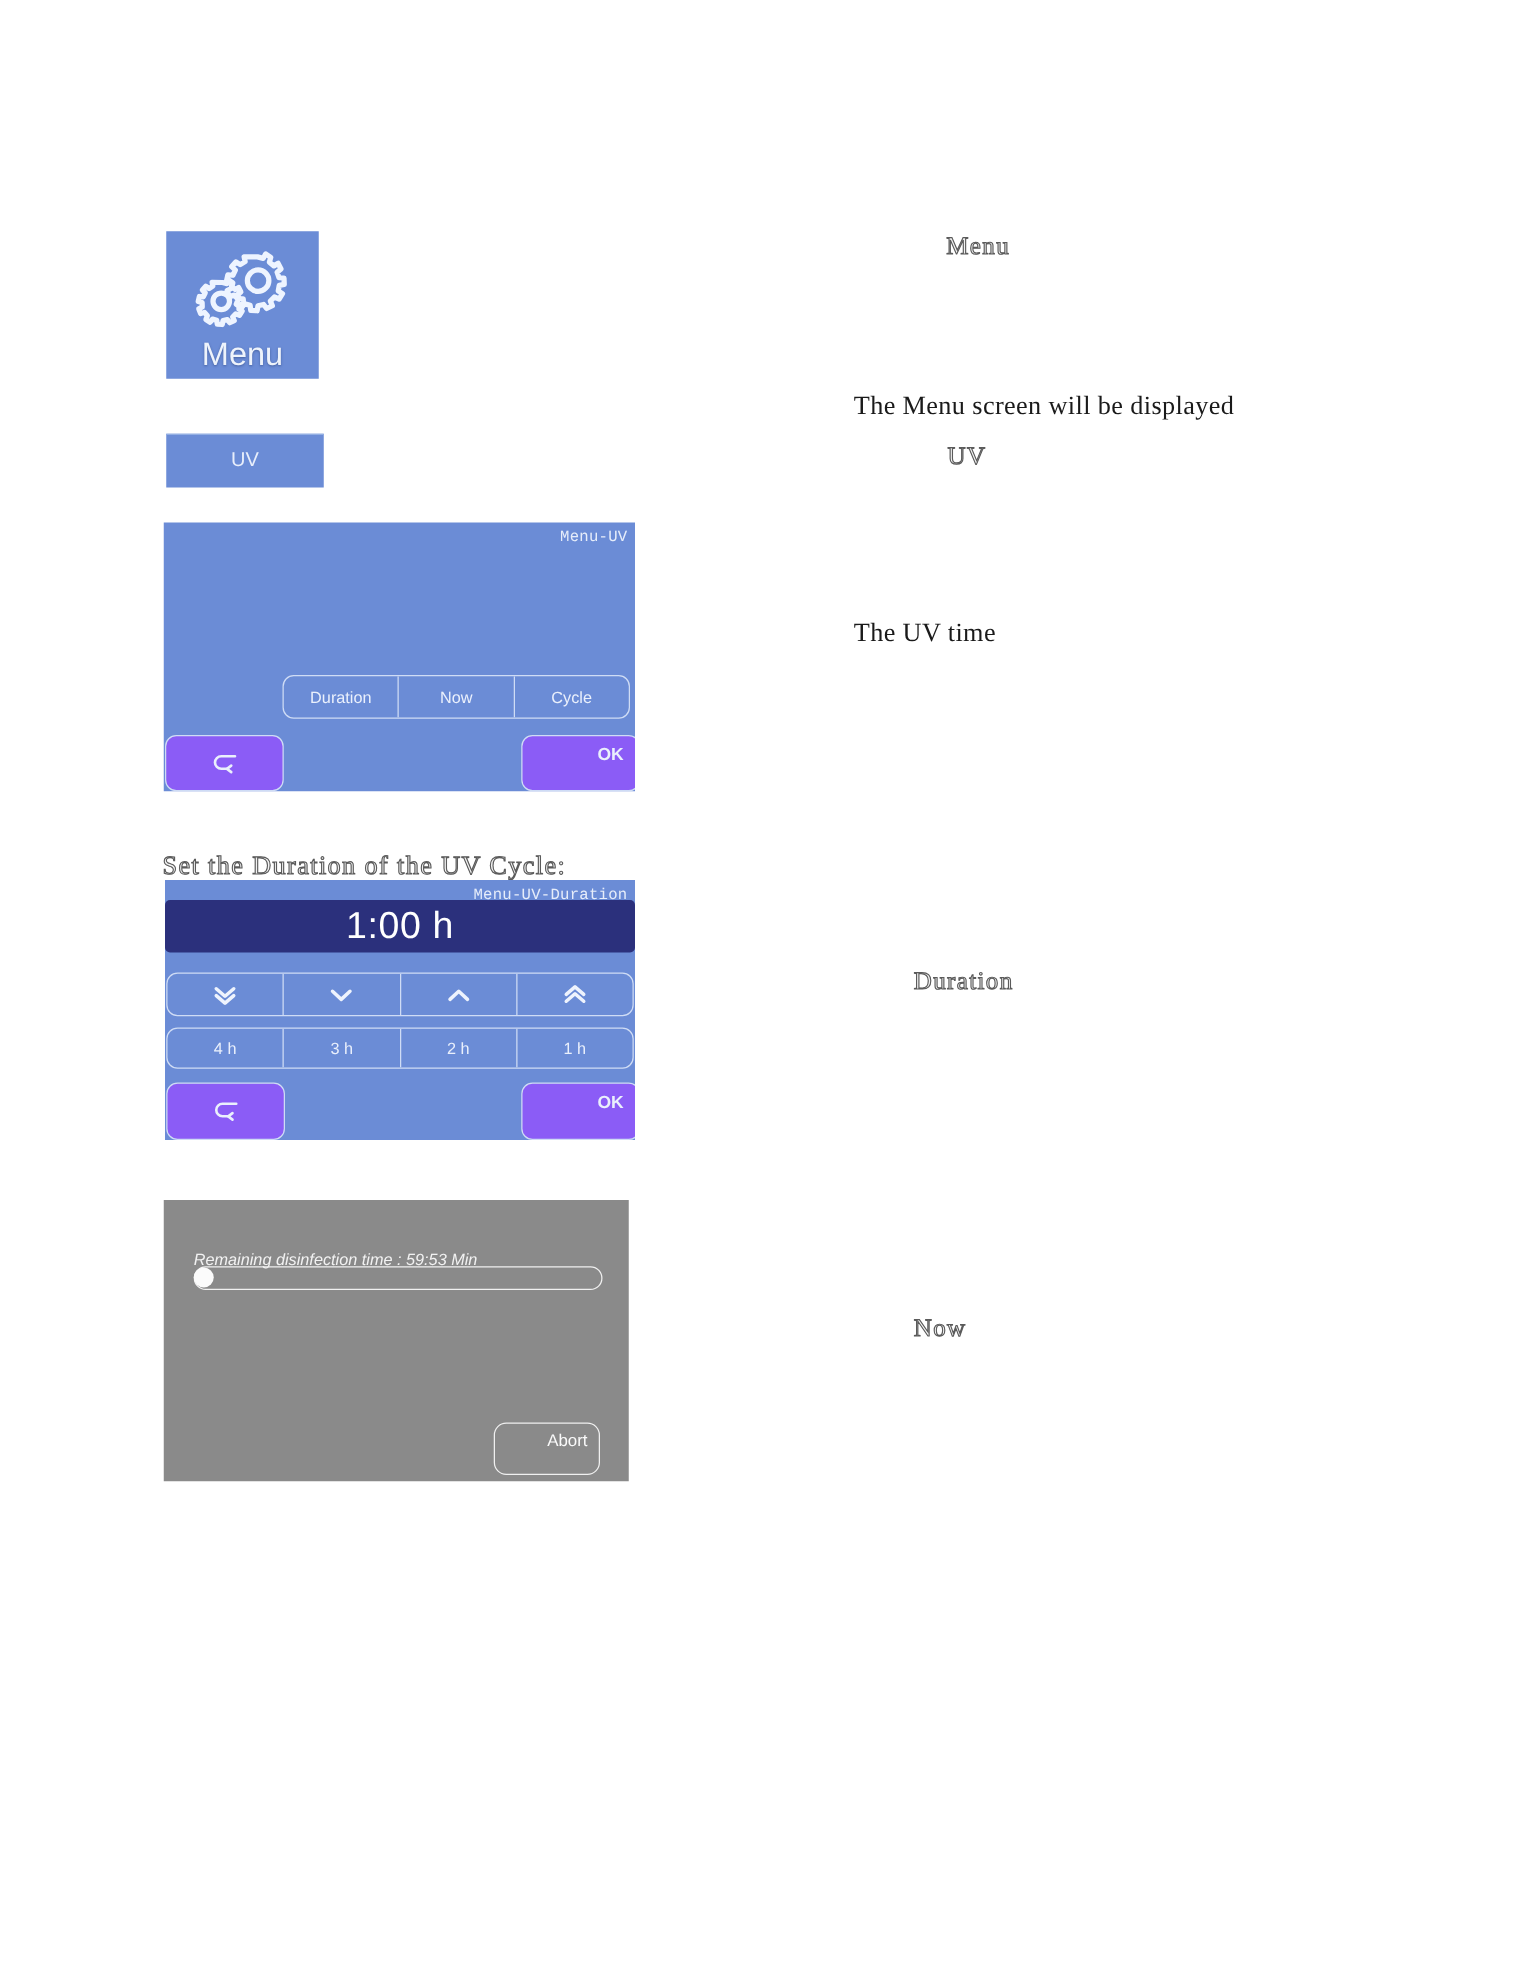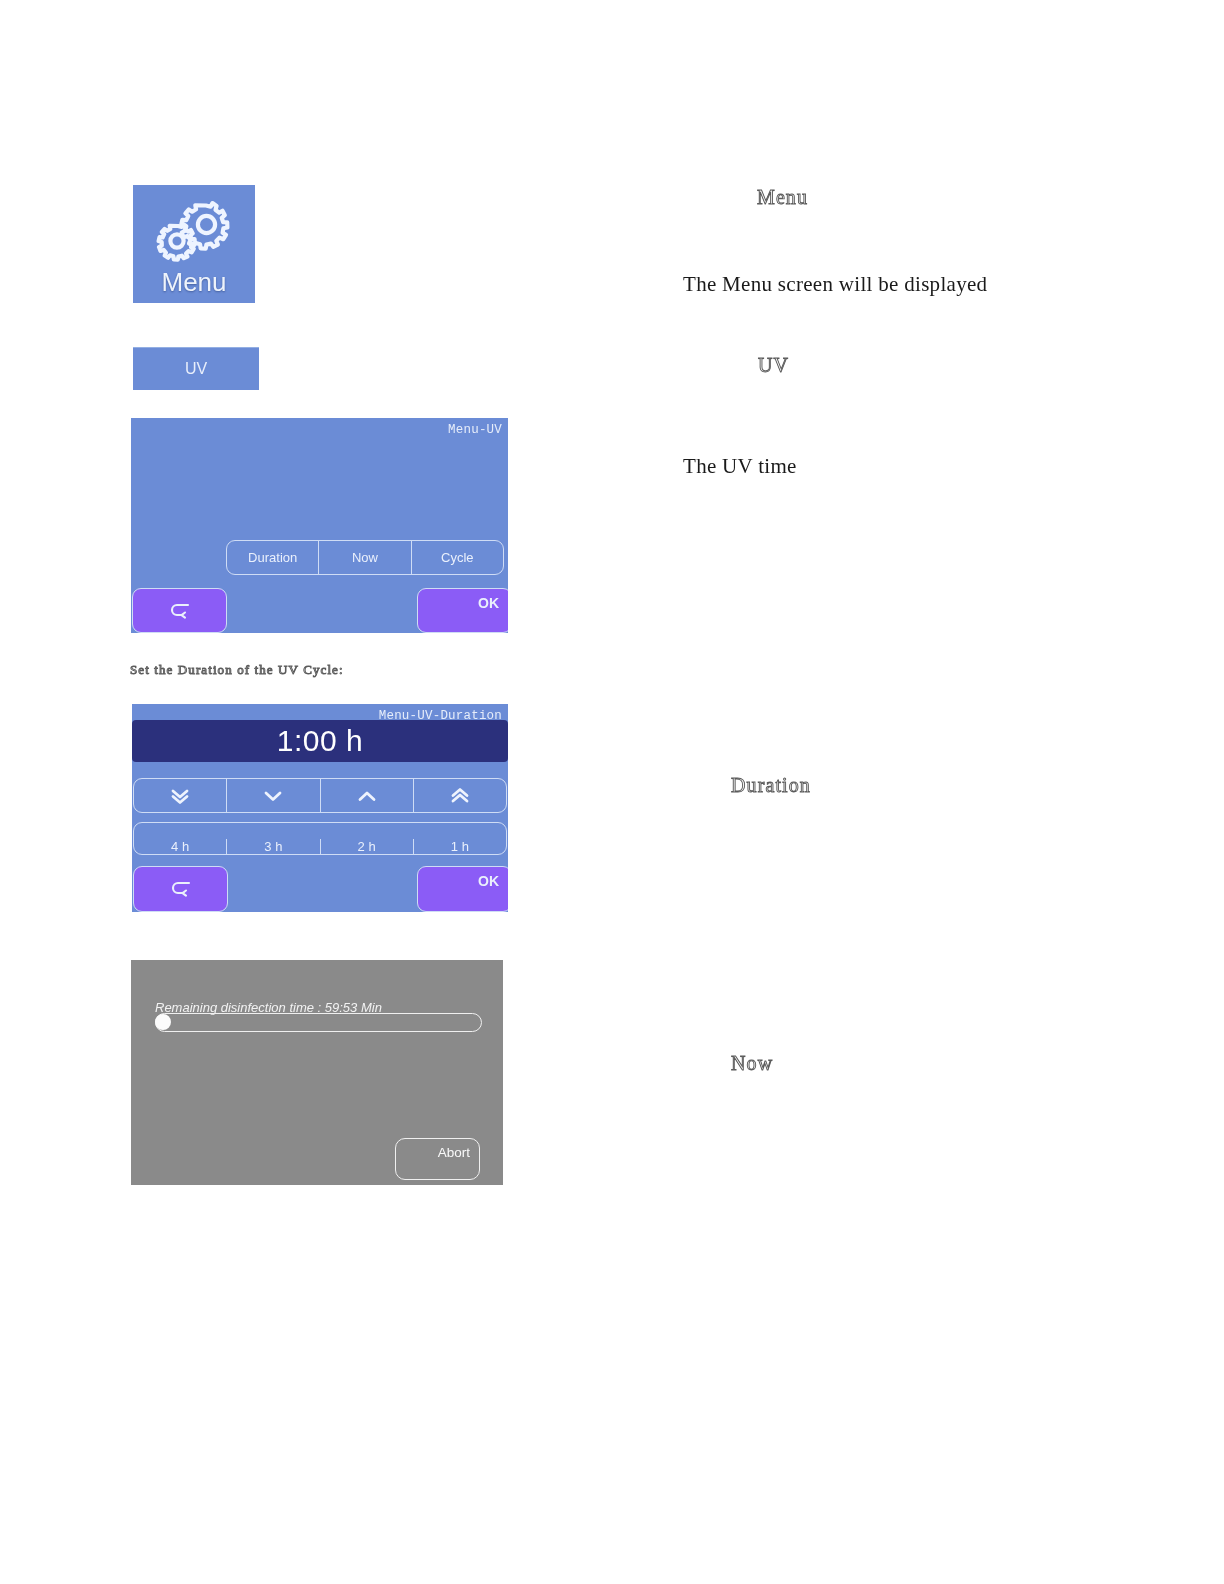--- a/index.html
+++ b/index.html
@@ -32,20 +32,21 @@
     text-shadow: 0 0 0.5px #6a6a6a;
     white-space: nowrap;
   }
   .solid-text {
     position: absolute;
     font-family: "Liberation Serif", serif;
     font-size: 21px;
     color: #1a1a1a;
     letter-spacing: 0.3px;
     white-space: nowrap;
+    margin-top: 40px;
   }
 
   
   .menu-tile {
     position: absolute;
     left: 133px;
     top: 185px;
     width: 122px;
     height: 118px;
     background: #6b8cd6;
@@ -245,21 +246,21 @@
           <path d="M17 10.5 l-3.4 2.6 3.4 2.6" fill="none" stroke="#eaf0fc" stroke-width="2.1" stroke-linecap="round" stroke-linejoin="round"></path>
         </svg>
       </span>
     </div>
 
     <div class="btn btn-ok" style="left:286px; top:170px; width:95px; height:45px;">
       <span>OK</span>
     </div>
   </div>
 
-  <div class="outline-text" style="left:130px; top:662px; font-size:13px;">Set the Duration of the UV Cycle:</div>
+  <div class="outline-text" style="left:130px; top:680px; font-size:21px;">Set the Duration of the UV Cycle:</div>
 
   <div class="screen" style="left:132px; top:704px; width:376px; height:208px;">
 
     <div class="screen-title">Menu-UV-Duration</div>
 
     <div class="value-bar" style="left:0px; top:16px; width:376px; height:42px;">
       <span>1:00 h</span>
     </div>
 
     <div class="seg" style="left:1px; top:74px; width:374px; height:35px;">
@@ -288,21 +289,21 @@
       <div class="seg-item">
         <span>
           <svg class="chev" width="22" height="18" viewBox="0 0 22 18" aria-hidden="true">
             <path d="M4 8.5 L11 2.5 L18 8.5" fill="none" stroke="#eef3fd" stroke-width="2.8" stroke-linecap="round" stroke-linejoin="round"></path>
             <path d="M4 14 L11 8 L18 14" fill="none" stroke="#eef3fd" stroke-width="2.8" stroke-linecap="round" stroke-linejoin="round"></path>
           </svg>
         </span>
       </div>
     </div>
 
-    <div class="seg" style="left:1px; top:118px; width:374px; height:33px;align-items:flex-end;">
+    <div class="seg" style="left:1px; top:118px; width:374px; height:33px;">
       <div class="seg-item">4 h</div>
       <div class="seg-item">3 h</div>
       <div class="seg-item">2 h</div>
       <div class="seg-item">1 h</div>
     </div>
 
     <div class="btn btn-back" style="left:1px; top:162px; width:95px; height:46px;">
       <span>
         <svg class="arrow-back" width="24" height="18" viewBox="0 0 24 18" aria-hidden="true">
           <path d="M20 3 H9 a5 5 0 0 0 0 10 h5" fill="none" stroke="#eaf0fc" stroke-width="2.1" stroke-linecap="round" stroke-linejoin="round"></path>

